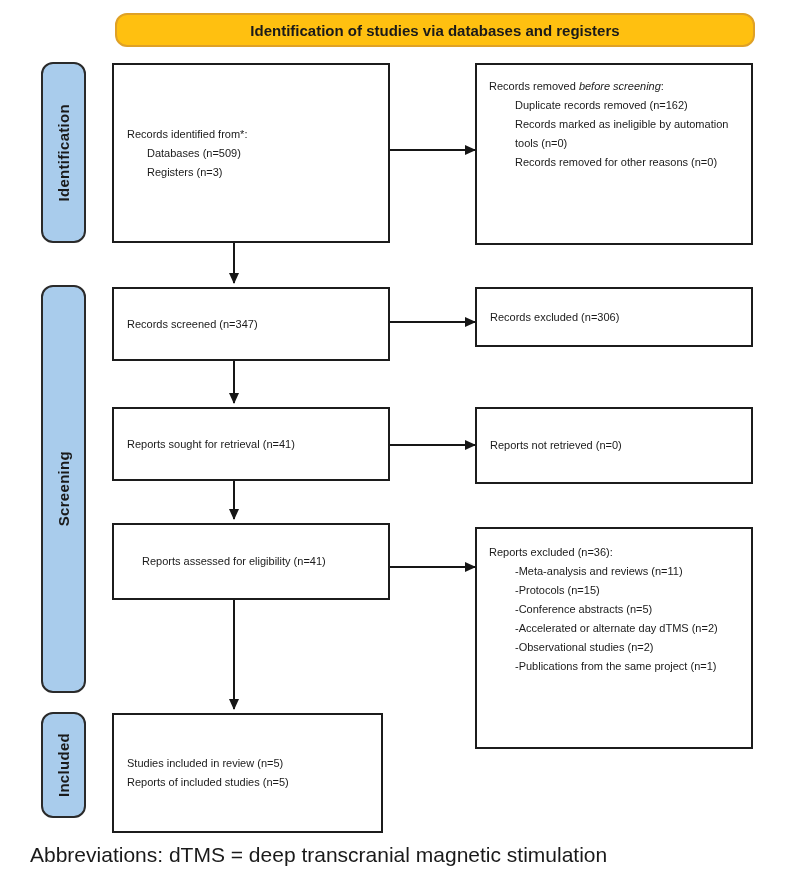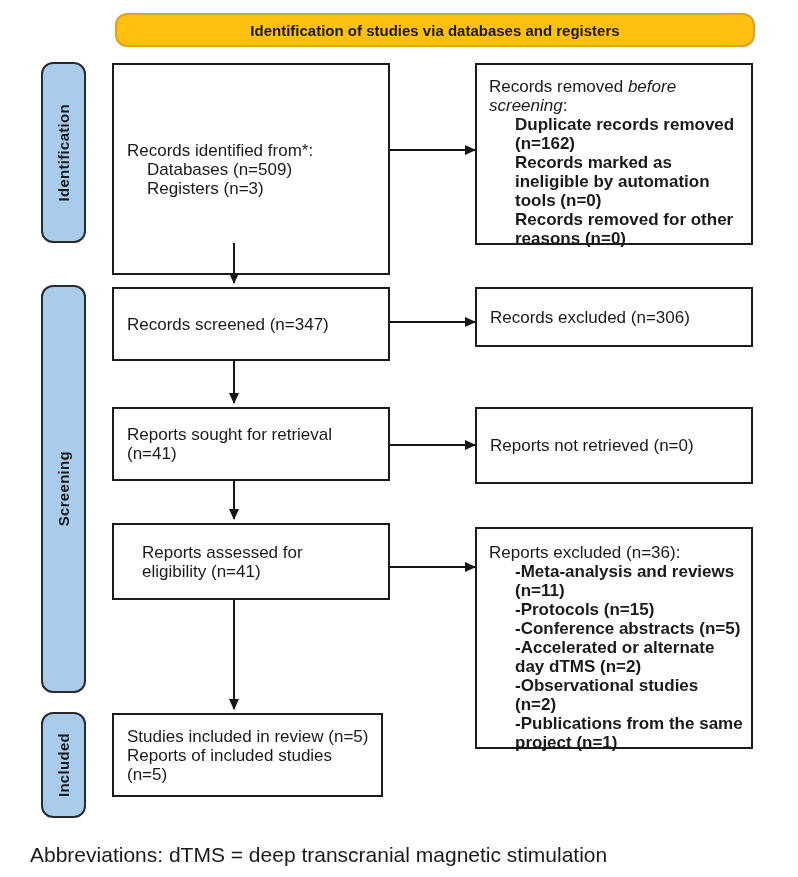--- a/index.html
+++ b/index.html
@@ -20,37 +20,37 @@
   .stage{position:absolute;left:41px;width:45px;background:var(--stage-fill);
     border:2px solid var(--stage-border);border-radius:12px;box-sizing:border-box;
     display:flex;align-items:center;justify-content:center;}
   .stage span{writing-mode:vertical-rl;transform:rotate(180deg);
     font-weight:bold;font-size:15px;letter-spacing:.3px;white-space:nowrap;}
   .stage-identification{top:62px;height:181px;}
   .stage-screening{top:285px;height:408px;}
   .stage-included{top:712px;height:106px;}
 
   .box{position:absolute;background:#fff;border:2px solid var(--box-border);
-    box-sizing:border-box;font-size:17px;line-height:19px;}
+    box-sizing:border-box;font-size:11px;line-height:19px;}
   .col1{left:112px;width:278px;}
   .col2{left:475px;width:278px;}
   .vcenter{display:flex;flex-direction:column;justify-content:center;}
 
-  .box-identified{top:63px;height:212px;padding:0 20px 0 13px;}
+  .box-identified{top:63px;height:180px;padding:0 20px 0 13px;}
   .box-removed{top:63px;height:182px;padding:12px 10px 0 12px;}
   .box-screened{top:287px;height:74px;padding:0 8px 0 13px;}
   .box-rec-excluded{top:287px;height:60px;padding:0 8px 0 13px;}
   .box-sought{top:407px;height:74px;padding:0 8px 0 13px;}
   .box-not-retrieved{top:407px;height:77px;padding:0 8px 0 13px;}
   .box-assessed{top:523px;height:77px;padding:0 8px 0 28px;}
   .box-rep-excluded{top:527px;height:222px;padding:14px 8px 0 12px;}
-  .box-included{top:713px;height:84px;width:271px;padding:0 8px 0 13px;}
+  .box-included{top:713px;height:120px;width:271px;padding:0 8px 0 13px;}
 
   .indent{padding-left:20px;}
-  .indent2{padding-left:26px;font-weight:bold;}
+  .indent2{padding-left:26px;}
   .lead-wrap{max-width:200px;}
   .wrap215{max-width:215px;}
 
   .harrow{position:absolute;height:2px;background:var(--arrow);}
   .harrow::after{content:"";position:absolute;top:50%;right:-1px;
     transform:translateY(-50%);width:0;height:0;
     border-top:5.5px solid transparent;border-bottom:5.5px solid transparent;
     border-left:11px solid var(--arrow);}
   .varrow{position:absolute;width:2px;background:var(--arrow);}
   .varrow::after{content:"";position:absolute;left:50%;bottom:-1px;

